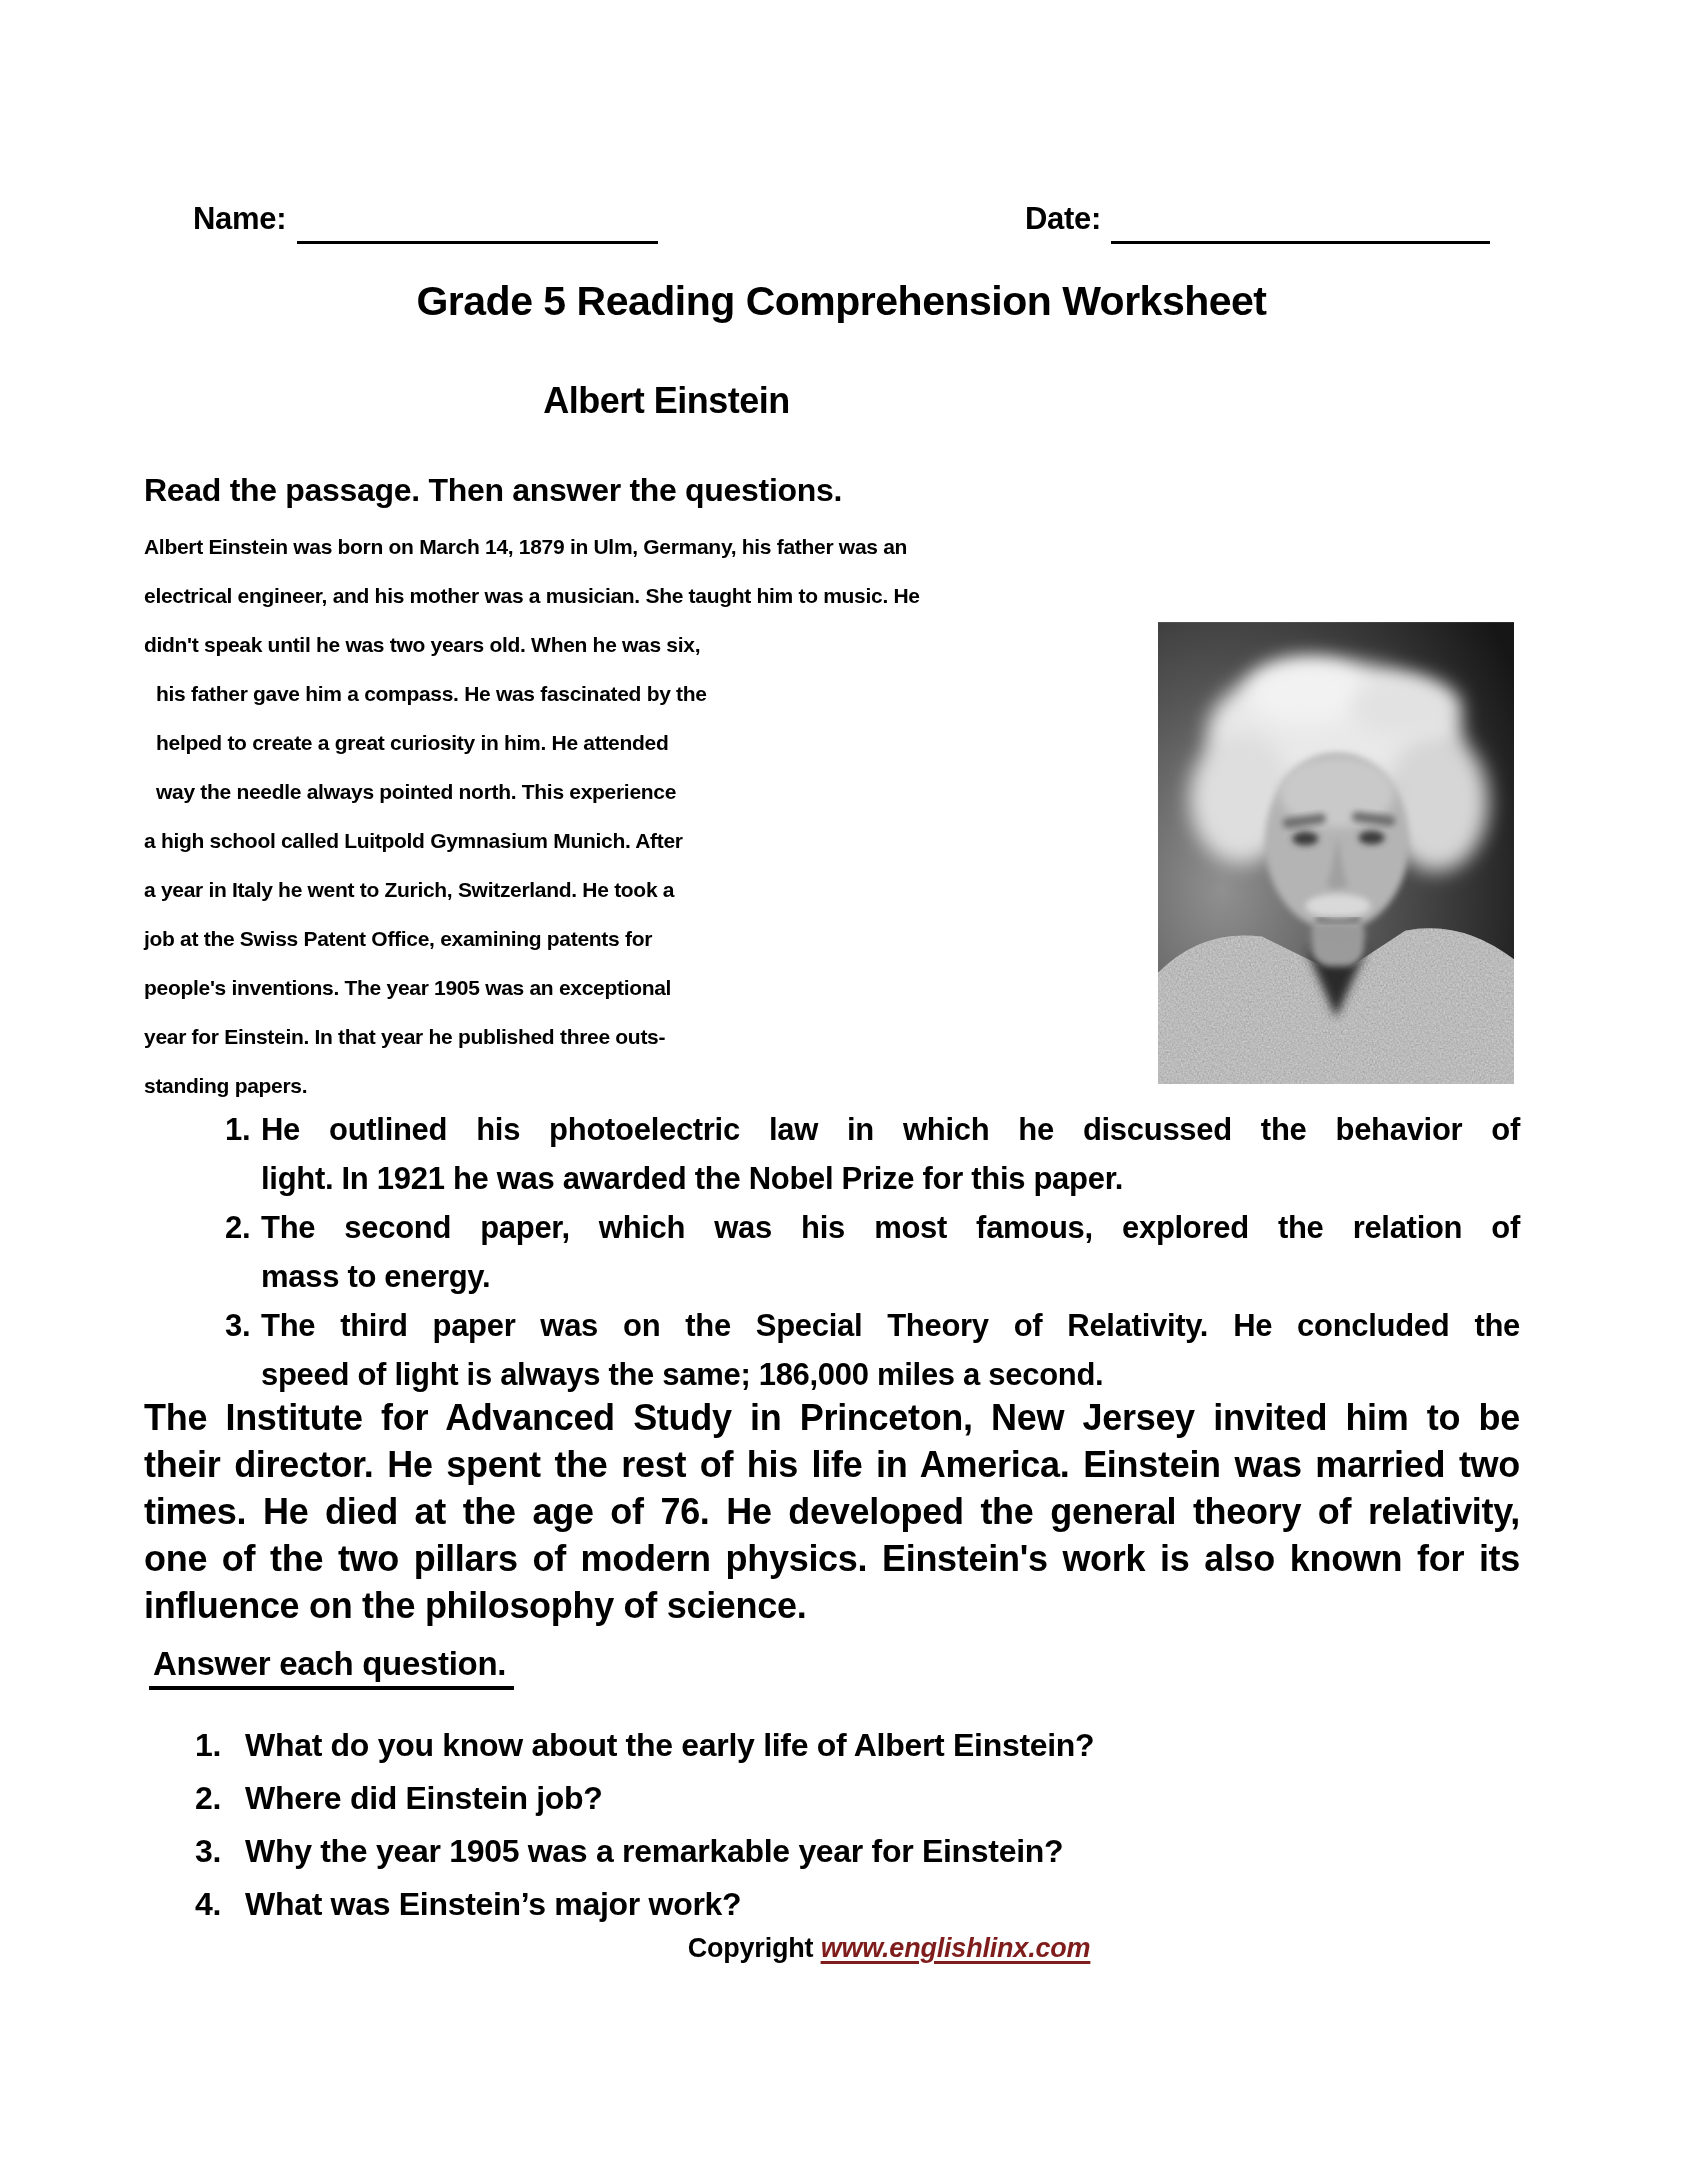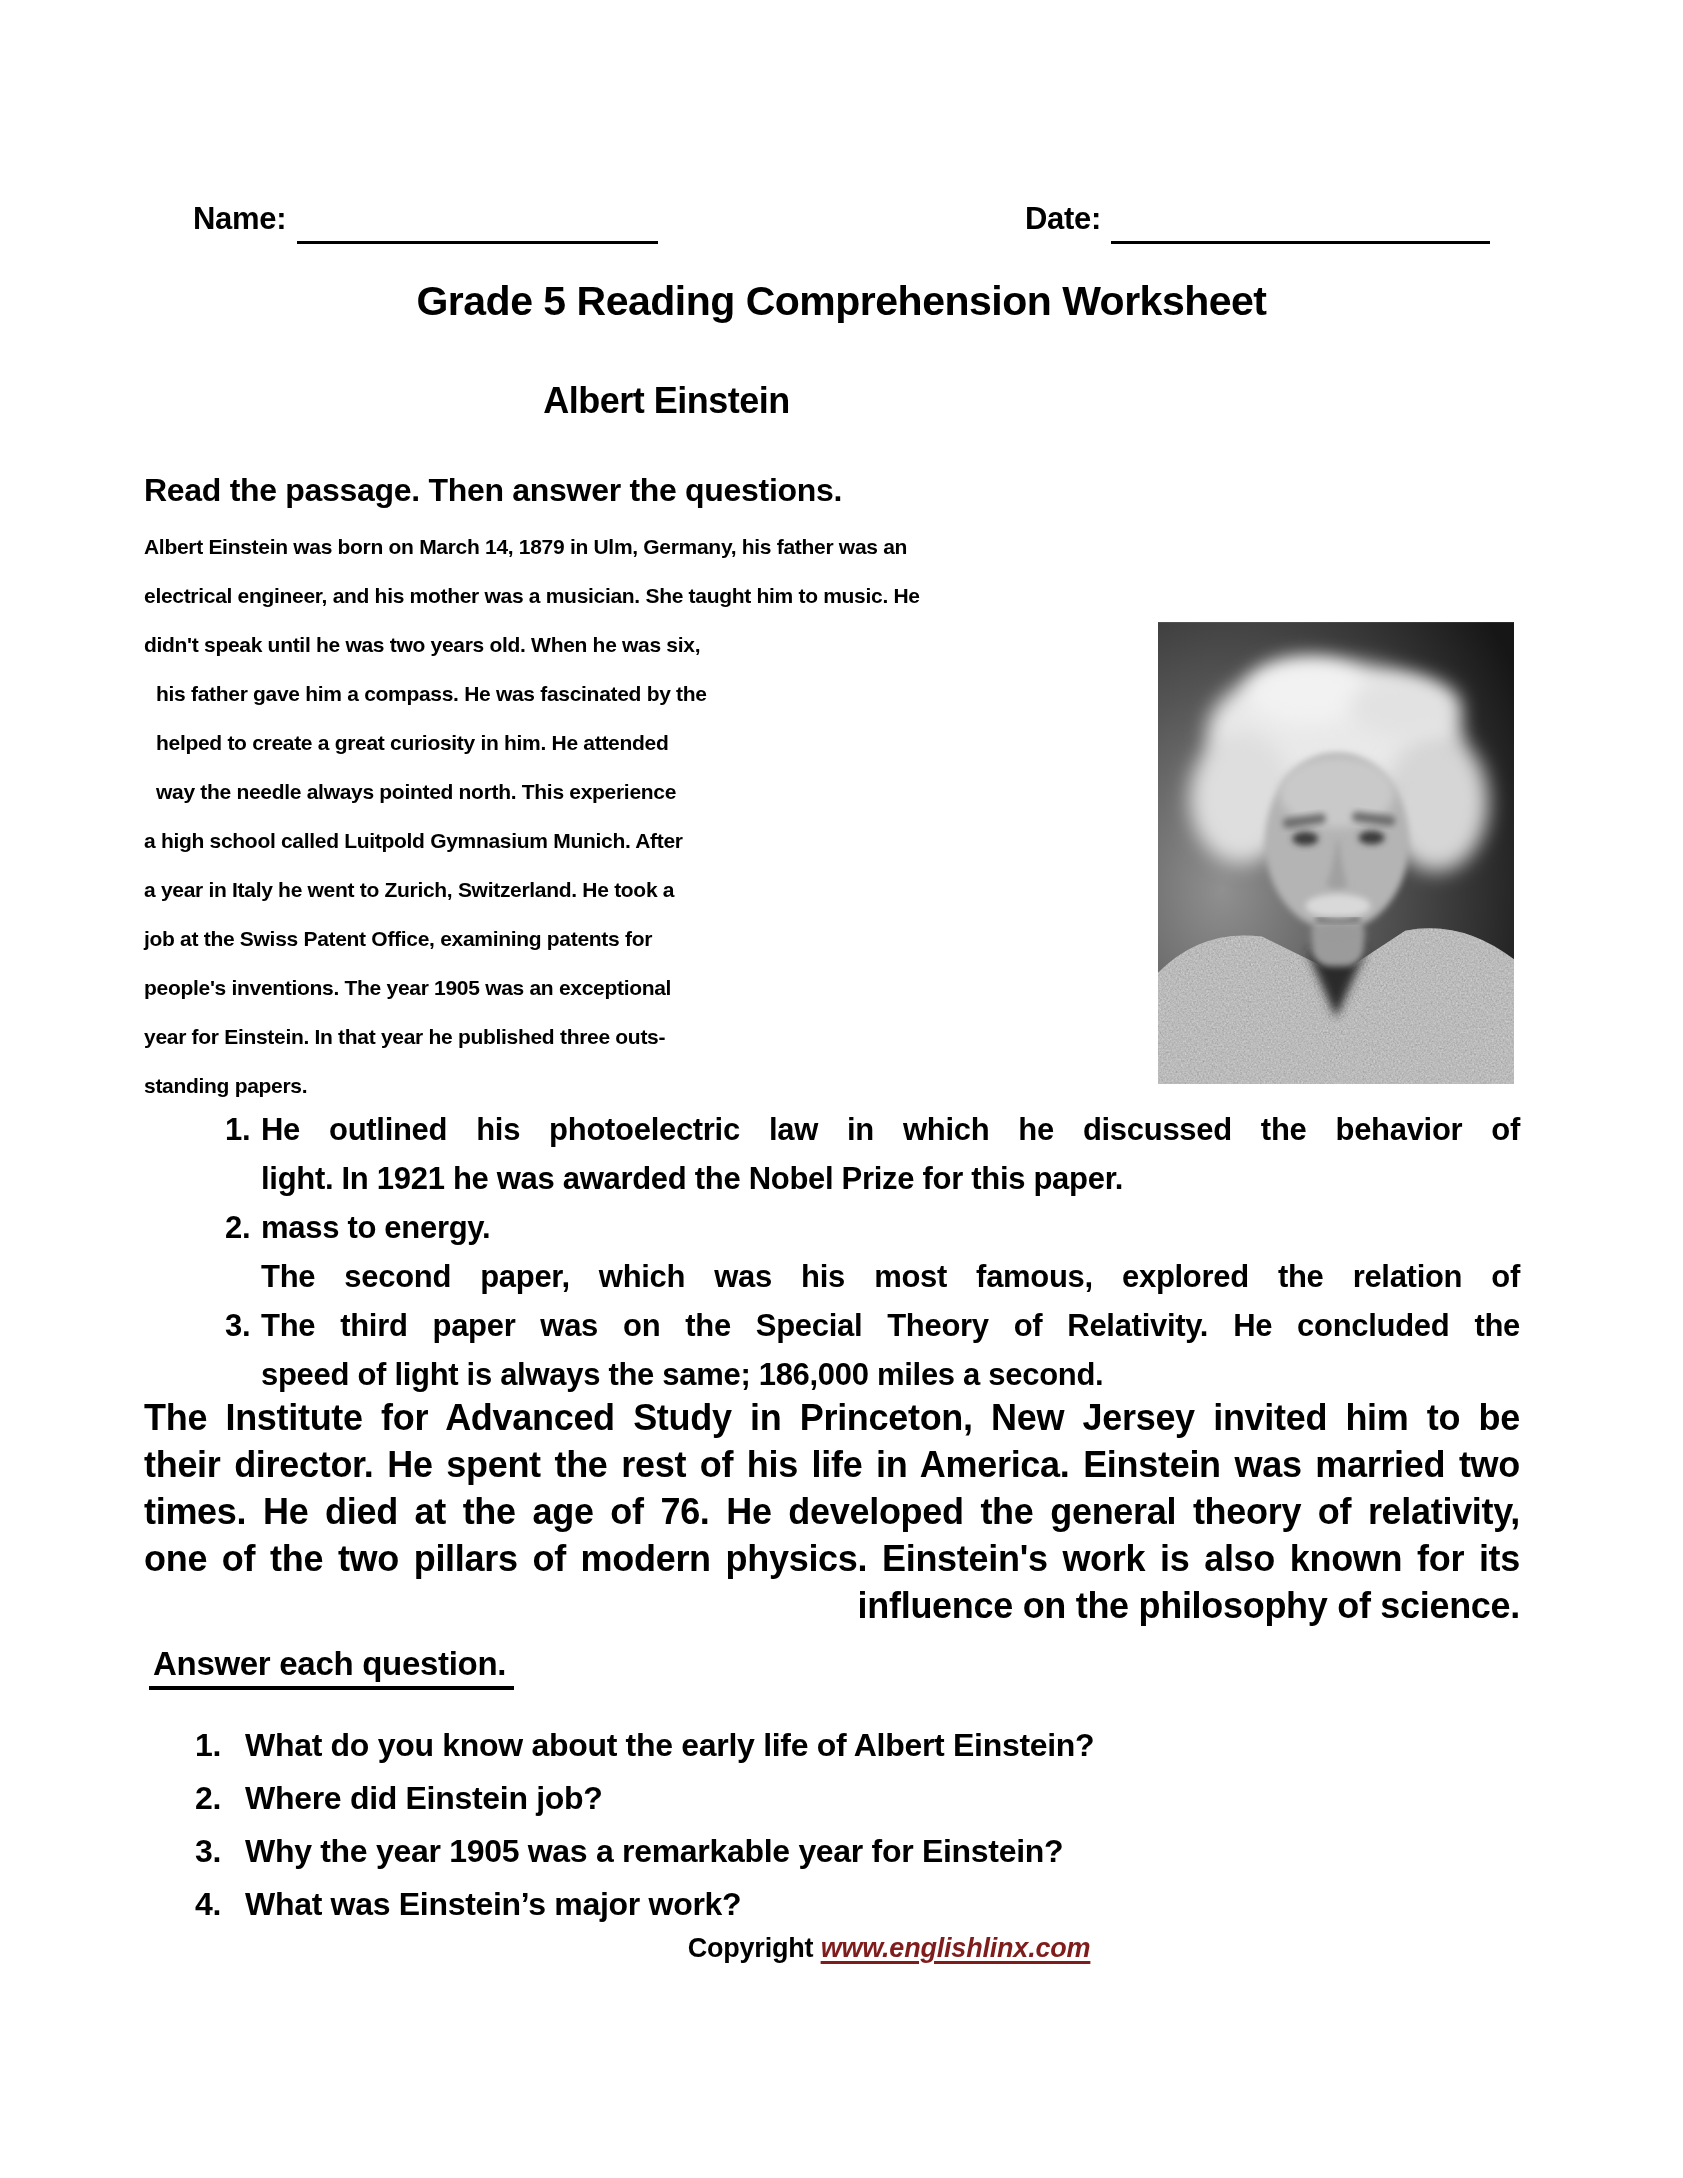--- a/index.html
+++ b/index.html
@@ -28,21 +28,21 @@
   
   .plist{position:absolute;left:144px;top:1105px;width:1376px;font-size:31px;letter-spacing:-0.3px;}
   .plist .row{position:relative;padding-left:117px;}
   .plist .ln{height:49px;line-height:49px;}
   .plist .num{position:absolute;left:81px;top:0;height:49px;line-height:49px;}
 
   .j{text-align:justify;text-align-last:justify;white-space:normal;}
 
   
   .closing{position:absolute;left:144px;top:1394px;width:1376px;font-size:36px;letter-spacing:-0.3px;}
-  .closing .ln{height:47px;line-height:47px;white-space:nowrap;text-align:right;}
+  .closing .ln{height:47px;line-height:47px;white-space:nowrap;}
 
   
   .answer-heading{
     position:absolute;left:149px;top:1645px;font-size:33px;letter-spacing:-0.3px;
     border-bottom:4px solid #000;padding:0 8px 3px 4px;
   }
   .questions{position:absolute;left:144px;top:1723px;width:1495px;font-size:32px;letter-spacing:-0.3px;}
   .q-row{position:relative;padding-left:101px;height:53px;line-height:44px;white-space:nowrap;}
   .q-row .num{position:absolute;left:51px;top:0;height:53px;line-height:44px;}
 
@@ -152,22 +152,22 @@
   </div>
 
   <div class="plist">
     <div class="row">
       <span class="num">1.</span>
       <div class="ln j">He outlined his photoelectric law in which he discussed the behavior of</div>
       <div class="ln">light. In 1921 he was awarded the Nobel Prize for this paper.</div>
     </div>
     <div class="row">
       <span class="num">2.</span>
+      <div class="ln j">The second paper, which was his most famous, explored the relation of</div>
       <div class="ln">mass to energy.</div>
-      <div class="ln j">The second paper, which was his most famous, explored the relation of</div>
     </div>
     <div class="row">
       <span class="num">3.</span>
       <div class="ln j">The third paper was on the Special Theory of Relativity. He concluded the</div>
       <div class="ln">speed of light is always the same; 186,000 miles a second.</div>
     </div>
   </div>
 
   <div class="closing">
     <div class="ln j">The Institute for Advanced Study in Princeton, New Jersey invited him to be</div>

